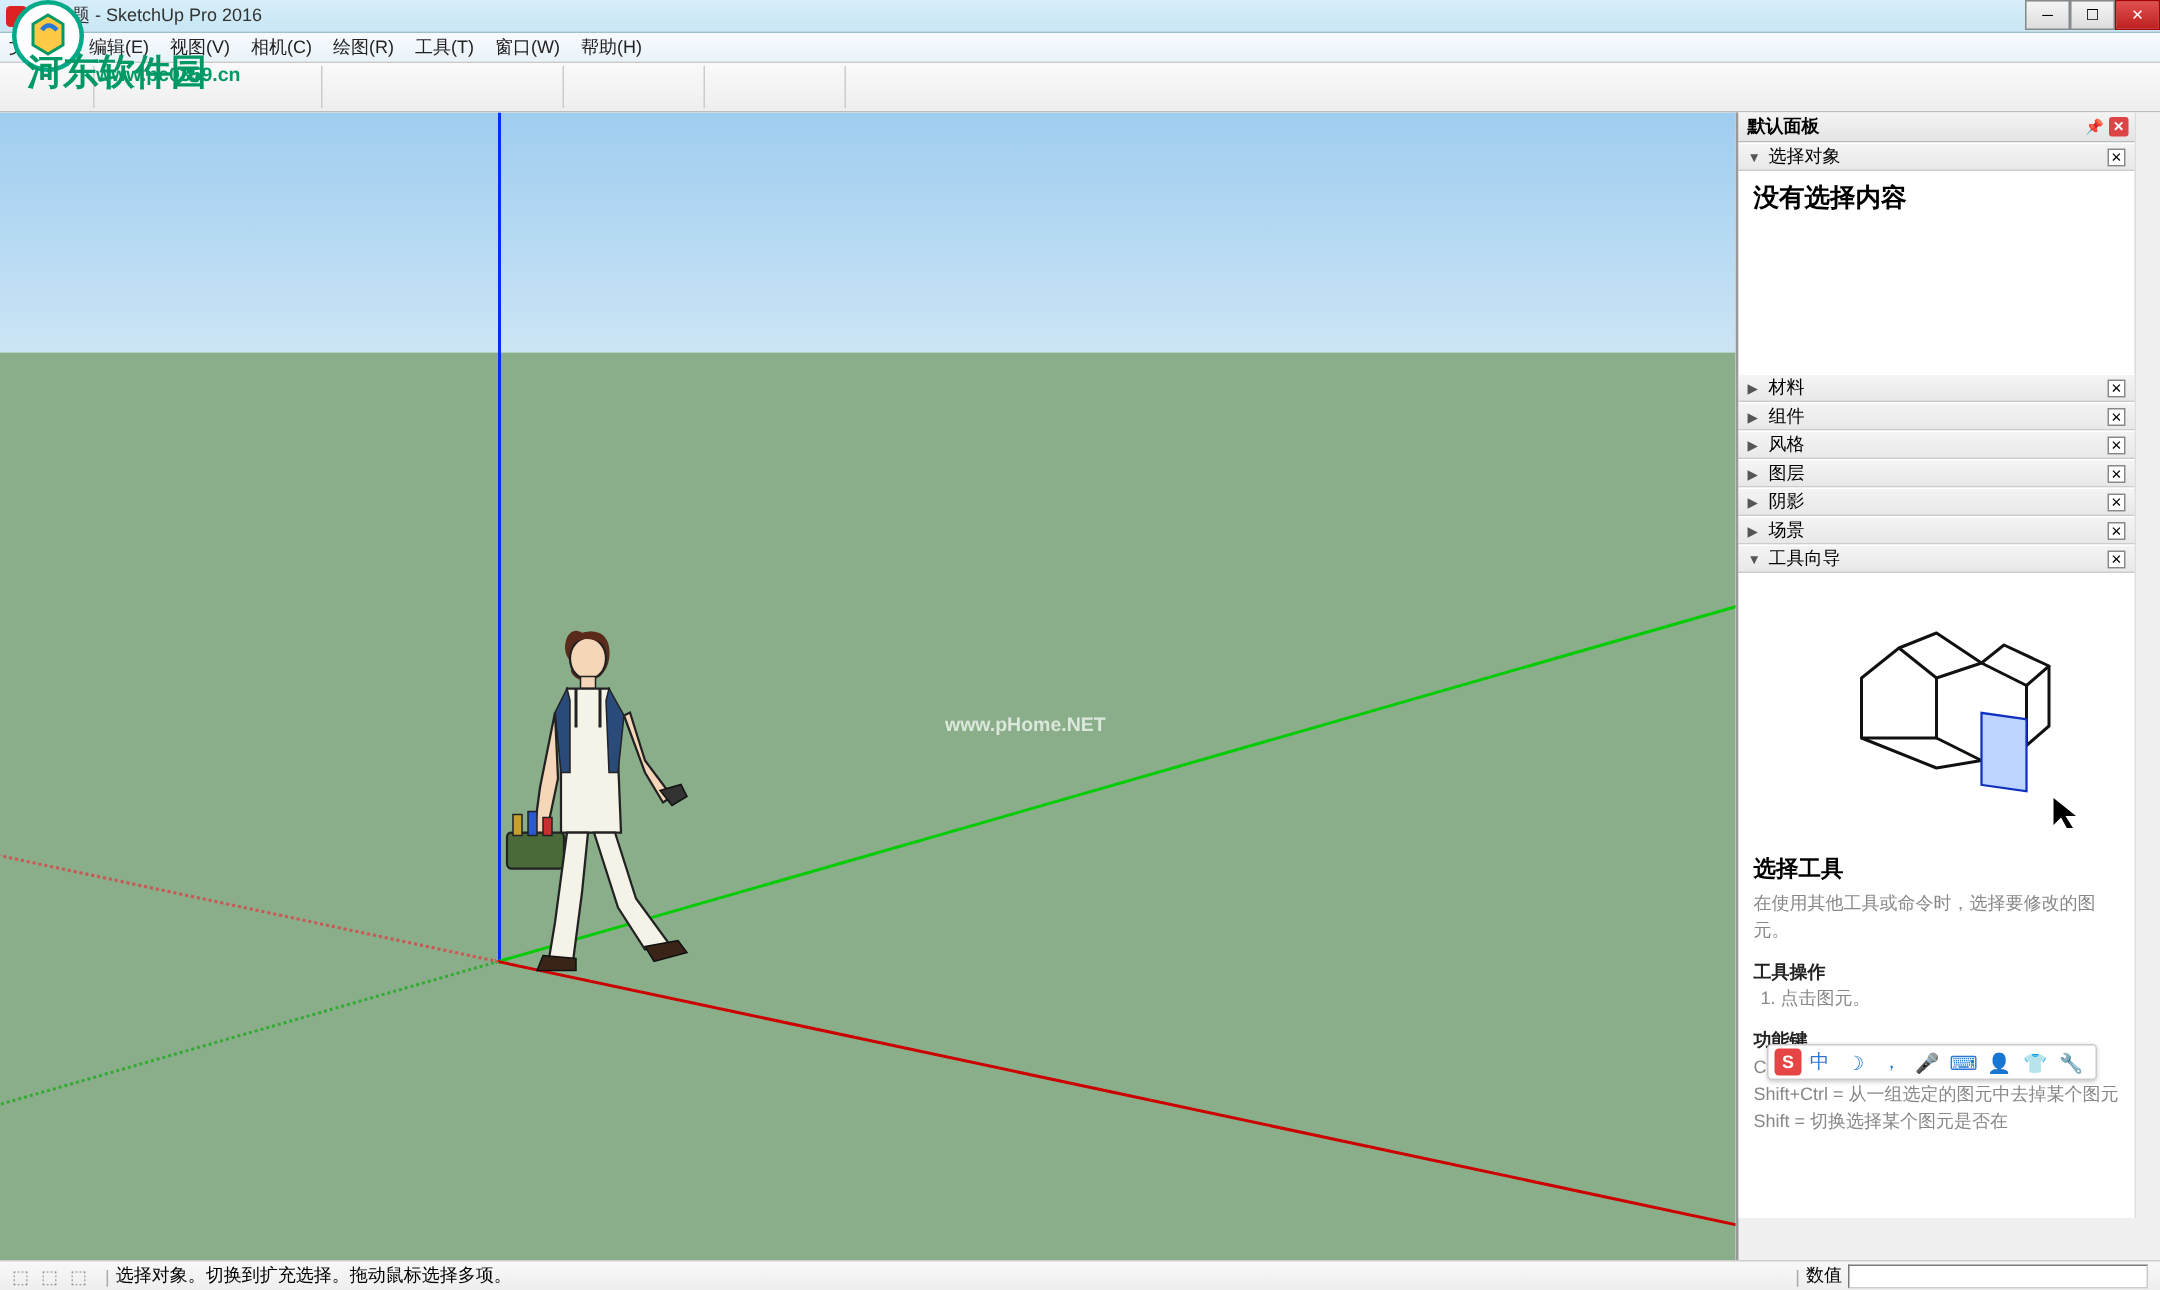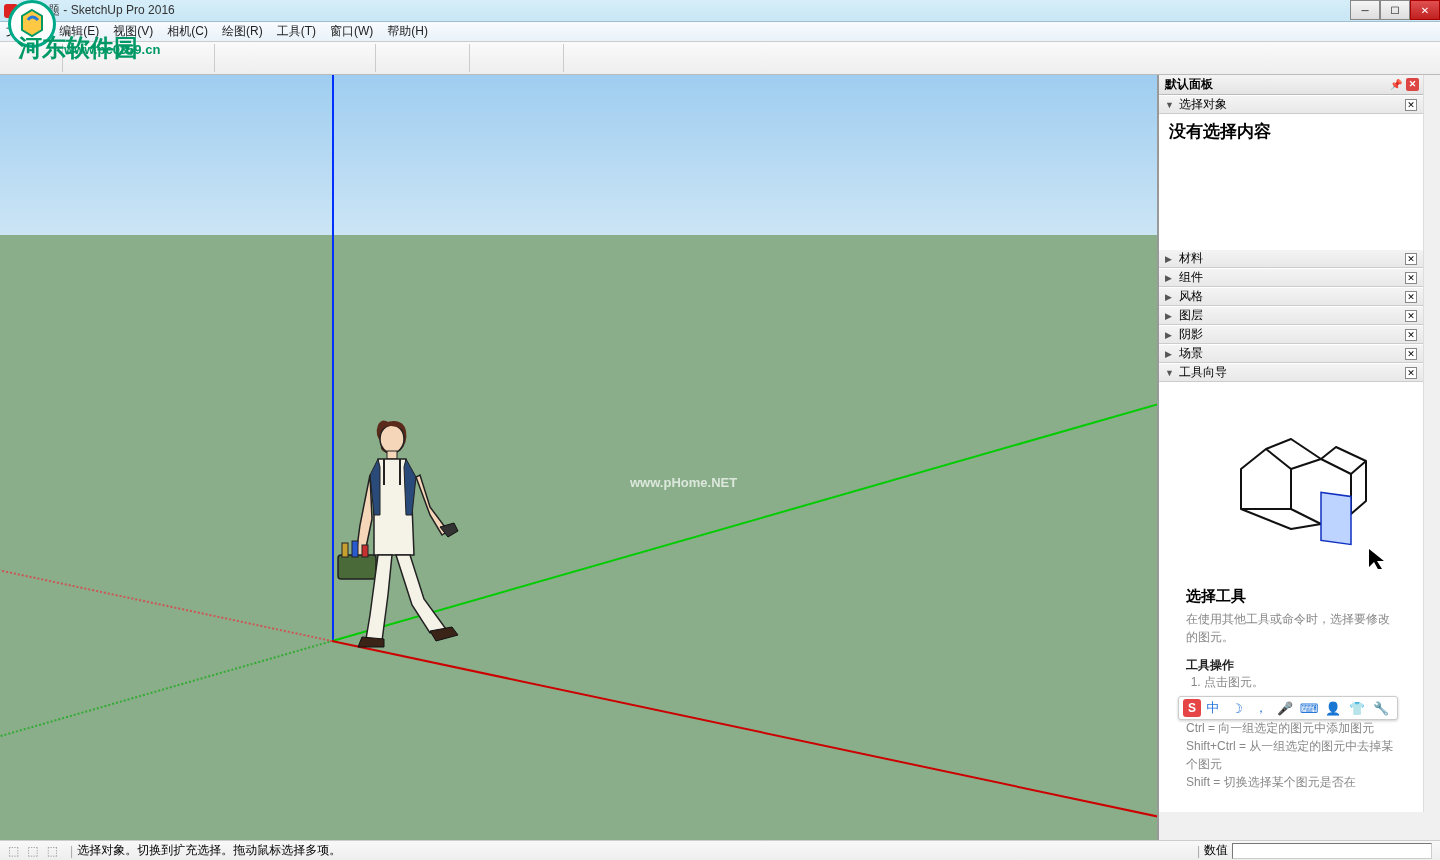--- a/index.html
+++ b/index.html
@@ -50,21 +50,21 @@
 
 .sidepanel { width: 282px; background: #f0f0f0; display: flex; flex-direction: column; border-left: 1px solid #999; }
 .panel-header { height: 20px; background: linear-gradient(#f4f4f4,#e4e4e4); border-bottom: 1px solid #bbb; display: flex; align-items: center; padding: 0 6px; font-size: 12px; font-weight: bold; position: relative; }
 .panel-header .pin { position: absolute; right: 20px; font-size: 10px; }
 .panel-header .x { position: absolute; right: 4px; width: 13px; height: 13px; background: #d44; color: #fff; font-size: 9px; text-align: center; line-height: 13px; border-radius: 2px; }
 .panel-section { background: linear-gradient(#f4f4f4,#e8e8e8); border-bottom: 1px solid #ccc; border-top: 1px solid #fff; height: 19px; display: flex; align-items: center; padding: 0 20px 0 20px; font-size: 12px; position: relative; }
 .panel-section .expand { position: absolute; right: 6px; width: 12px; height: 12px; border: 1px solid #888; background: #fff; font-size: 9px; text-align: center; line-height: 10px; }
 .panel-section .arrow { position: absolute; left: 6px; font-size: 9px; color: #555; }
 .panel-body { background: #fff; flex-shrink: 0; }
 .entity-info { height: 135px; padding: 6px 10px; font-size: 17px; font-weight: bold; }
-.instructor { background: #fff; padding: 27px; font-size: 12px; height: 430px; overflow: hidden; position: relative; }
+.instructor { background: #fff; padding: 10px; font-size: 12px; height: 430px; overflow: hidden; position: relative; }
 .instructor-img { height: 170px; display: flex; align-items: center; justify-content: center; position: relative; }
 .instructor h3 { font-size: 15px; margin: 8px 0 4px; }
 .instructor p { font-size: 12px; color: #888; line-height: 1.5; }
 .instructor .fn-title { font-weight: bold; color: #222; margin-top: 10px; }
 .instructor ol { padding-left: 18px; color: #888; }
 .scrollbar-v { width: 17px; background: #f0f0f0; border-left: 1px solid #ddd; }
 
 
 .statusbar { height: 20px; background: linear-gradient(#f8f8f8,#eee); border-top: 1px solid #ccc; display: flex; align-items: center; padding: 0 8px; font-size: 12px; position: absolute; bottom: 0; left: 0; right: 0; }
 .statusbar .divider { color: #aaa; margin: 0 4px; }

